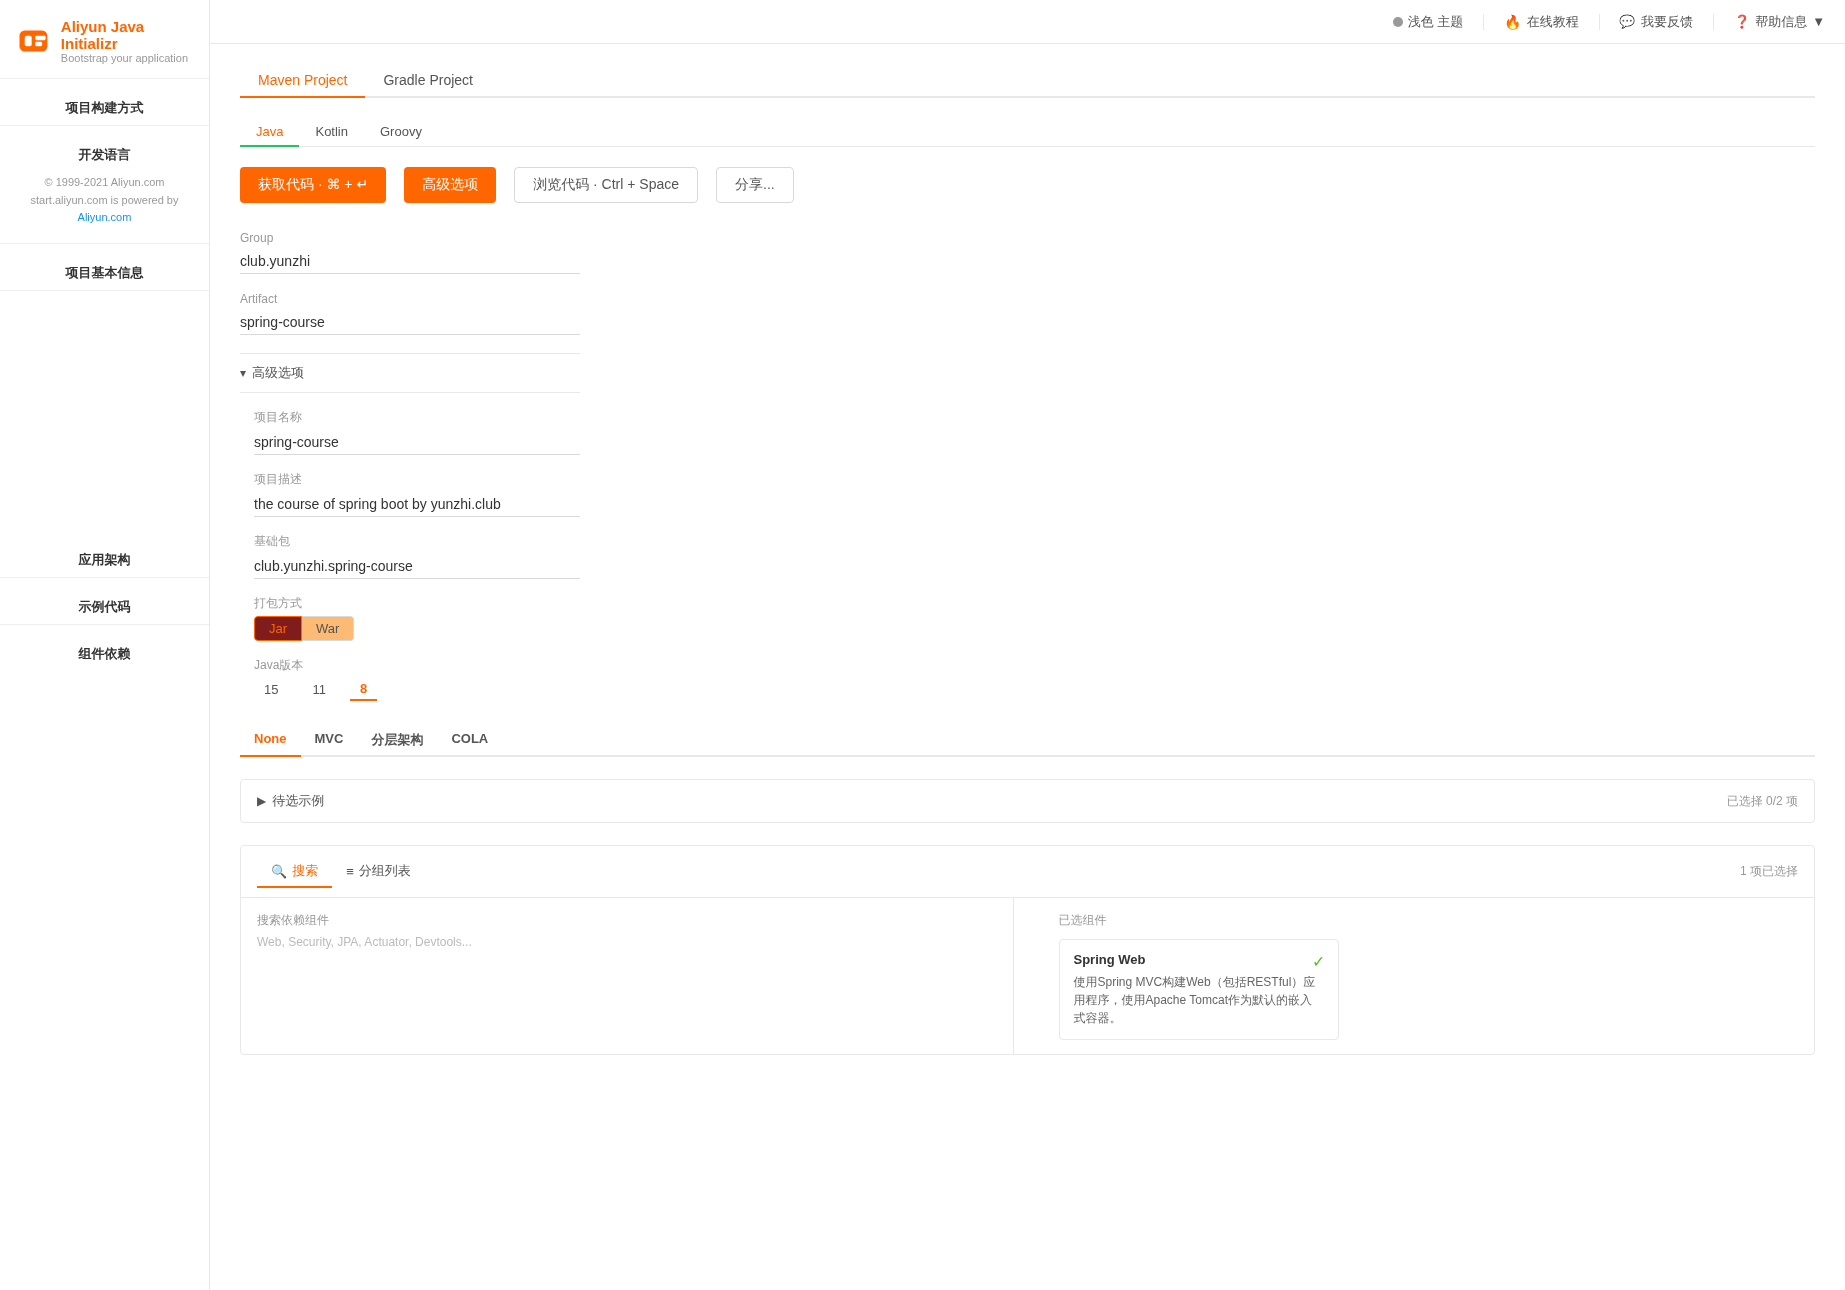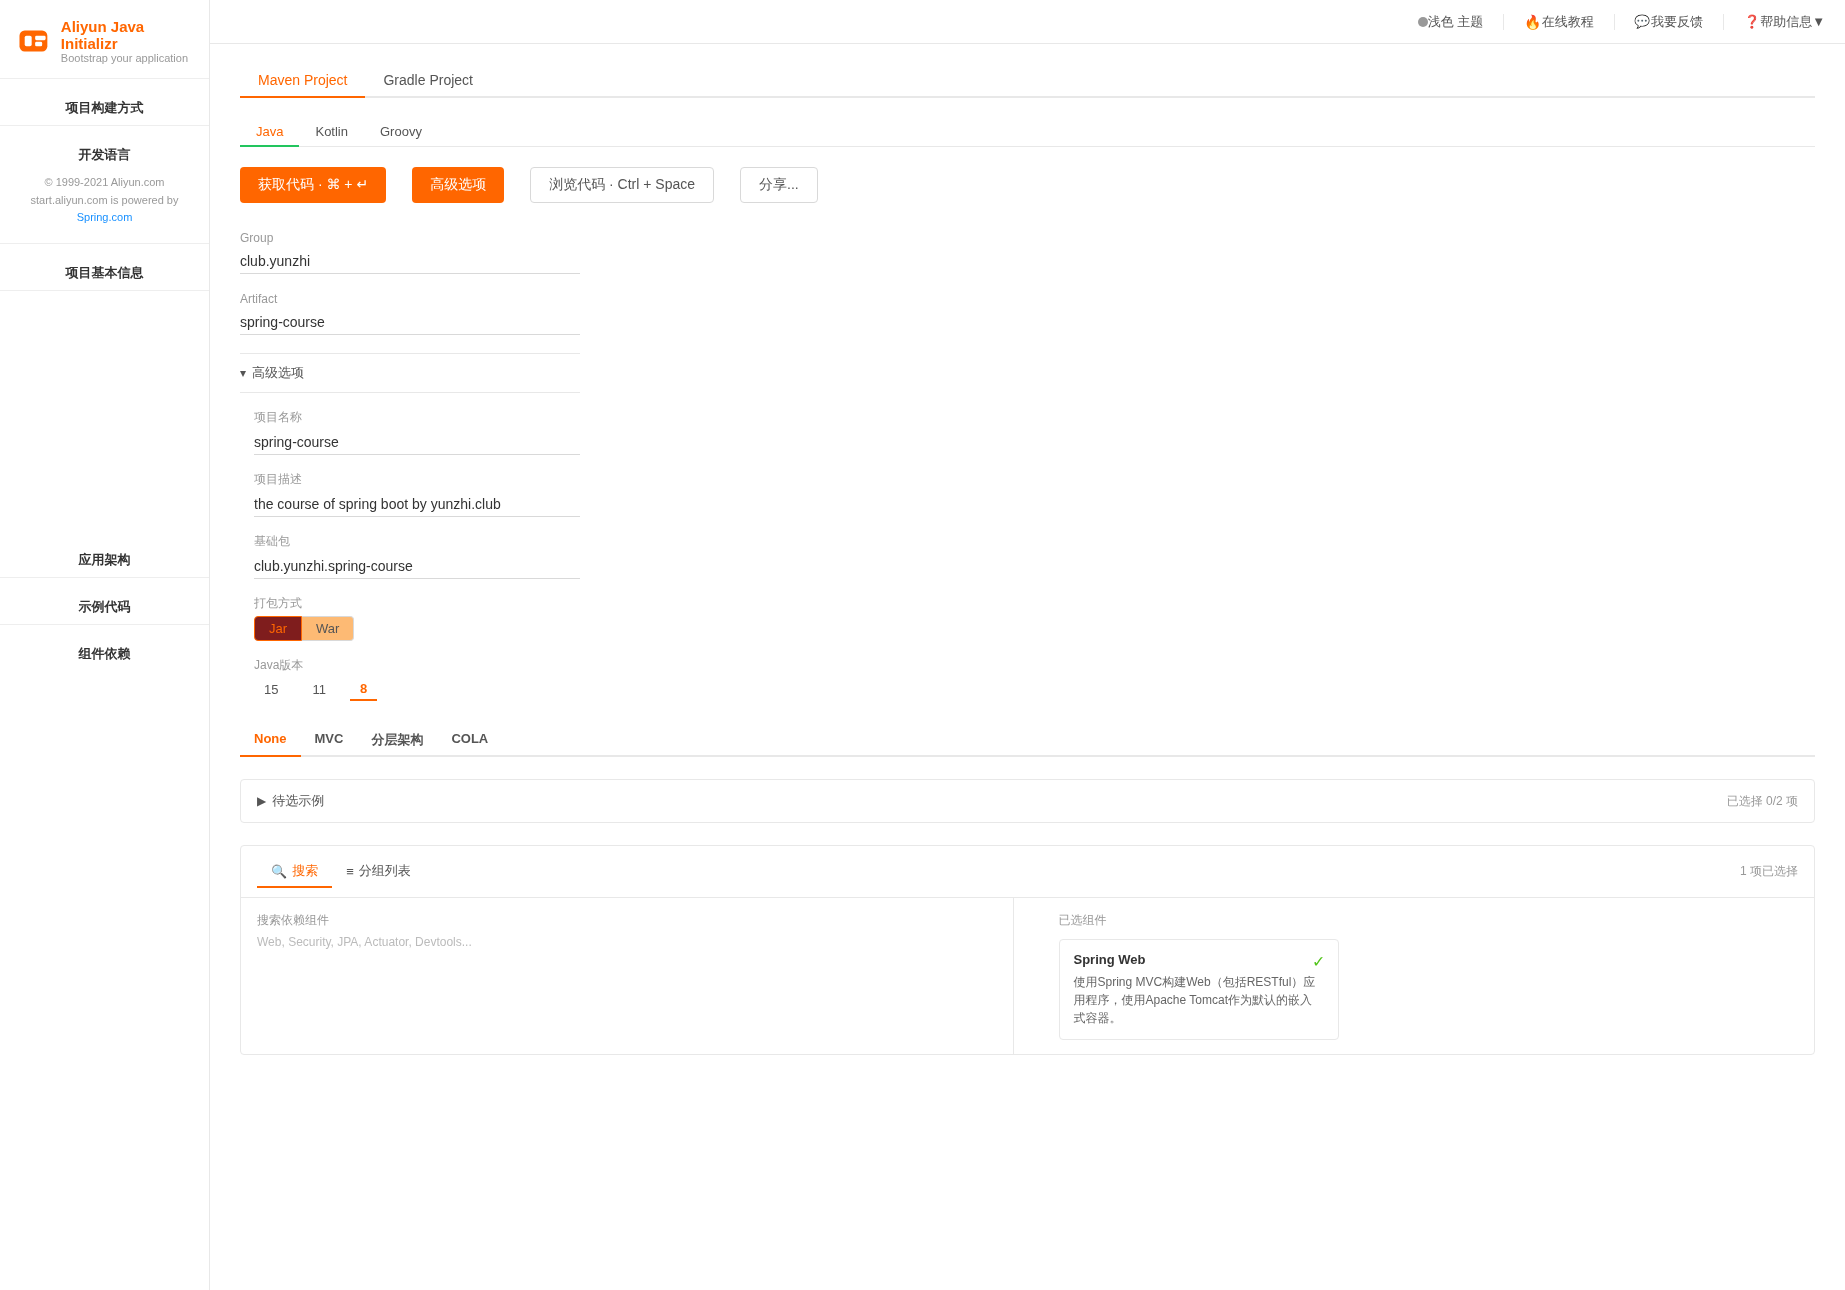--- a/index.html
+++ b/index.html
@@ -53,20 +53,21 @@
       display: flex;
       align-items: center;
       justify-content: flex-end;
       padding: 0 20px;
       gap: 20px;
       z-index: 100;
     }
     .topbar-item {
       display: flex;
       align-items: center;
+      gap: 5px;
       font-size: 13px;
       color: #555;
       cursor: pointer;
       text-align: center;
     }
     .topbar-dot { width: 10px; height: 10px; border-radius: 50%; background: #999; display: inline-block; }
     .topbar-fire { color: #ff4d4f; font-size: 14px; }
 
     
     .main {
@@ -113,21 +114,21 @@
       margin-bottom: -1px;
     }
     .lang-tab.active {
       color: #ff6600;
       border-bottom: 2px solid #22c55e;
     }
 
     
     .action-bar {
       display: flex;
-      gap: 26px;
+      gap: 18px;
       margin-bottom: 28px;
       flex-wrap: wrap;
     }
     .btn-primary {
       background: #ff6600;
       color: #fff;
       border: none;
       border-radius: 4px;
       padding: 8px 18px;
       font-size: 14px;
@@ -434,21 +435,21 @@
   </div>
   <div class="sidebar-divider"></div>
 
   <div class="sidebar-nav-label">项目构建方式</div>
   <div class="sidebar-divider"></div>
 
   <div class="sidebar-nav-label">开发语言</div>
   <div class="sidebar-copyright">
     <div>© 1999-2021 Aliyun.com</div>
     <div>start.aliyun.com is powered by</div>
-    <a href="#">Spring.com</a>
+    <a href="#">Aliyun.com</a>
   </div>
   <div class="sidebar-divider"></div>
 
   <div class="sidebar-nav-label">项目基本信息</div>
   <div class="sidebar-divider"></div>
 
   <div style="height: 240px;"></div>
 
   <div class="sidebar-nav-label">应用架构</div>
   <div class="sidebar-divider"></div>

